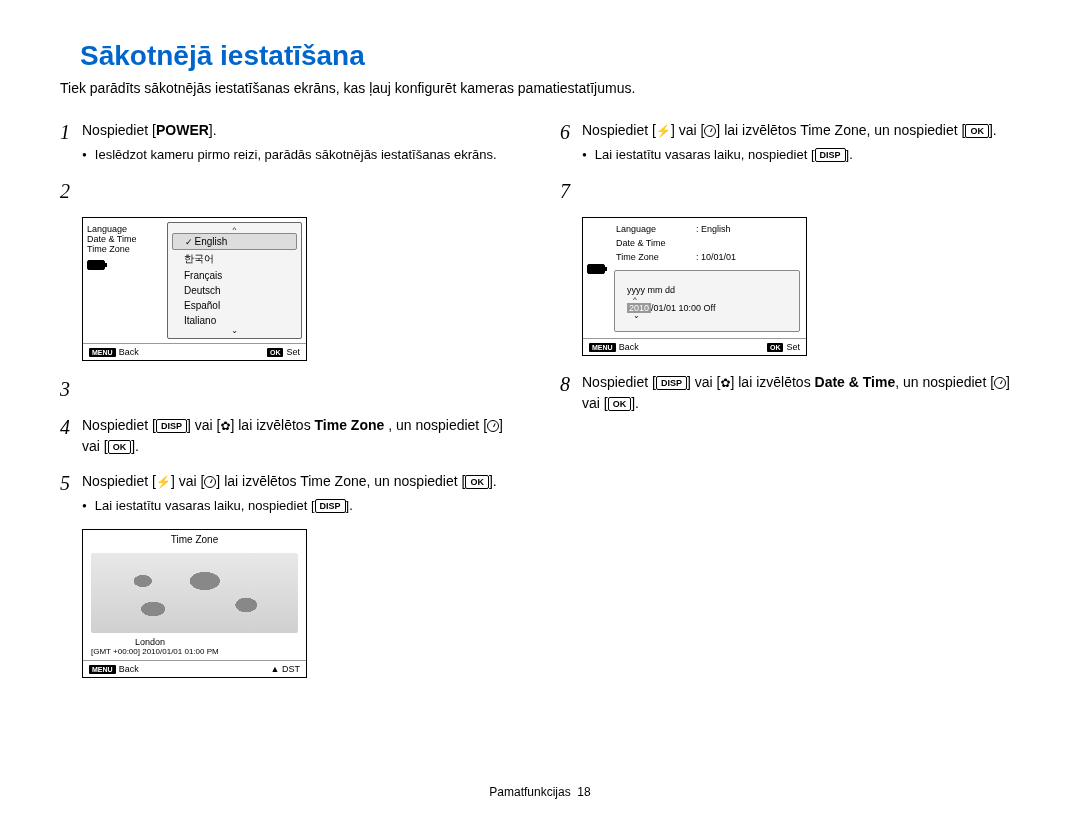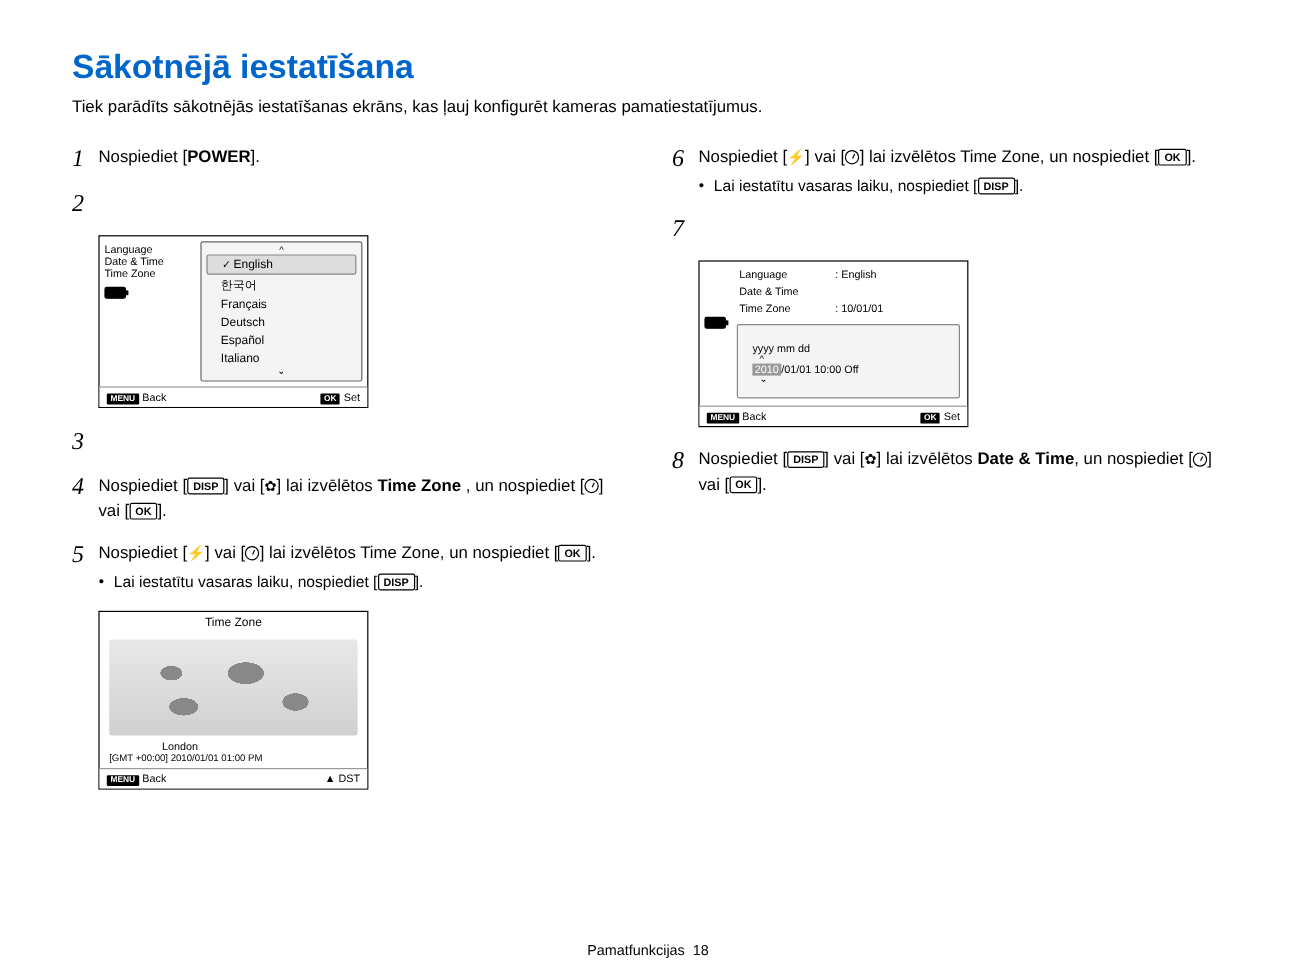--- a/index.html
+++ b/index.html
@@ -10,20 +10,21 @@
     height: 815px;
     padding: 40px 60px 20px 60px;
     position: relative;
     color: #000;
   }
   .title {
     color: #0066cc;
     font-size: 28px;
     font-weight: bold;
     margin-bottom: 8px;
+    margin-left: 20px;
   }
   .intro {
     font-size: 14px;
     margin-bottom: 24px;
   }
   .columns {
     display: flex;
     gap: 40px;
   }
   .col {
@@ -205,20 +206,23 @@
 <p class="intro">Tiek parādīts sākotnējās iestatīšanas ekrāns, kas ļauj konfigurēt kameras pamatiestatījumus.</p>
 
 <div class="columns">
 
   <div class="col">
 
     <div class="step">
       <div class="step-num">1</div>
       <div class="step-body">
         <span>Nospiediet [</span><span class="bold">POWER</span><span>].</span>
+        <div class="bullet">
+            <span>Ieslēdzot kameru pirmo reizi, parādās sākotnējās iestatīšanas ekrāns.</span>
+          </div>
       </div>
     </div>
 
     <div class="step">
       <div class="step-num">2</div>
     </div>
 
     <div class="cam-panel">
       <div class="cam-body">
         <div class="cam-left">

